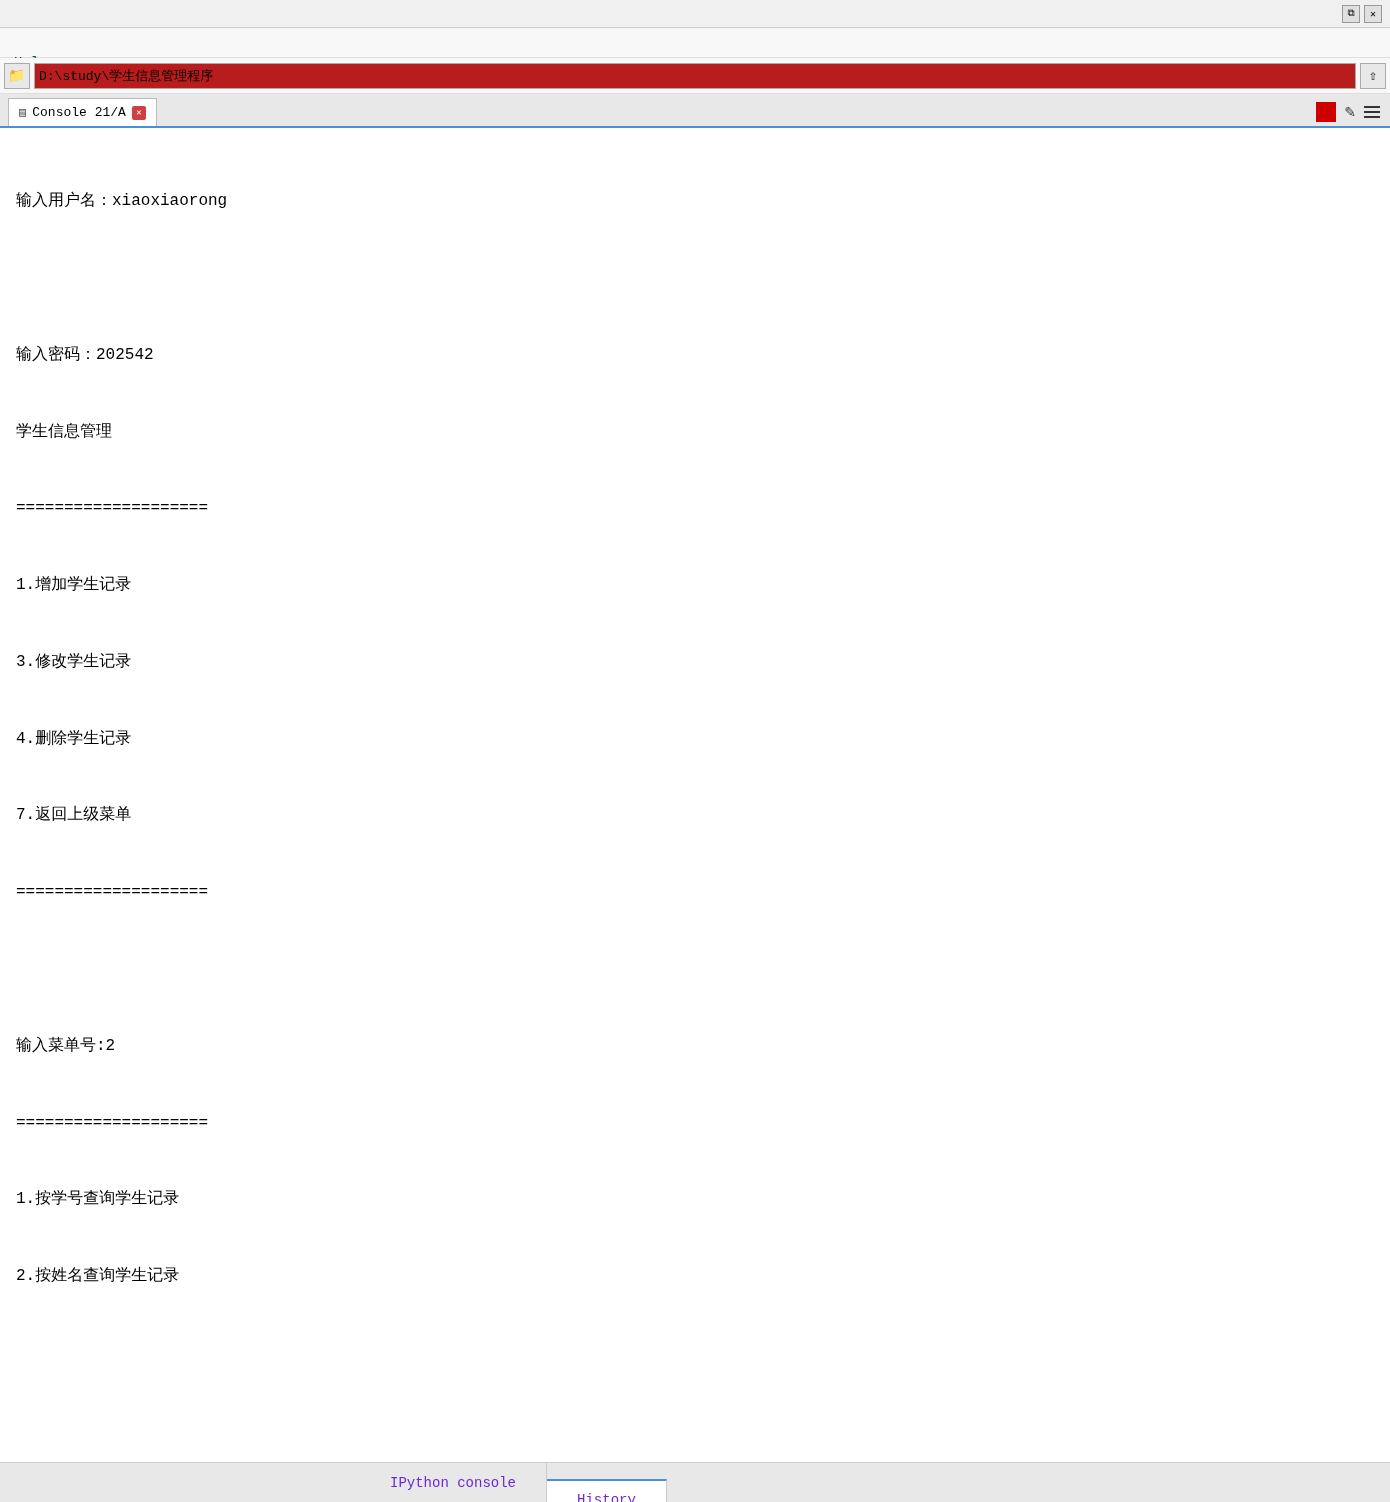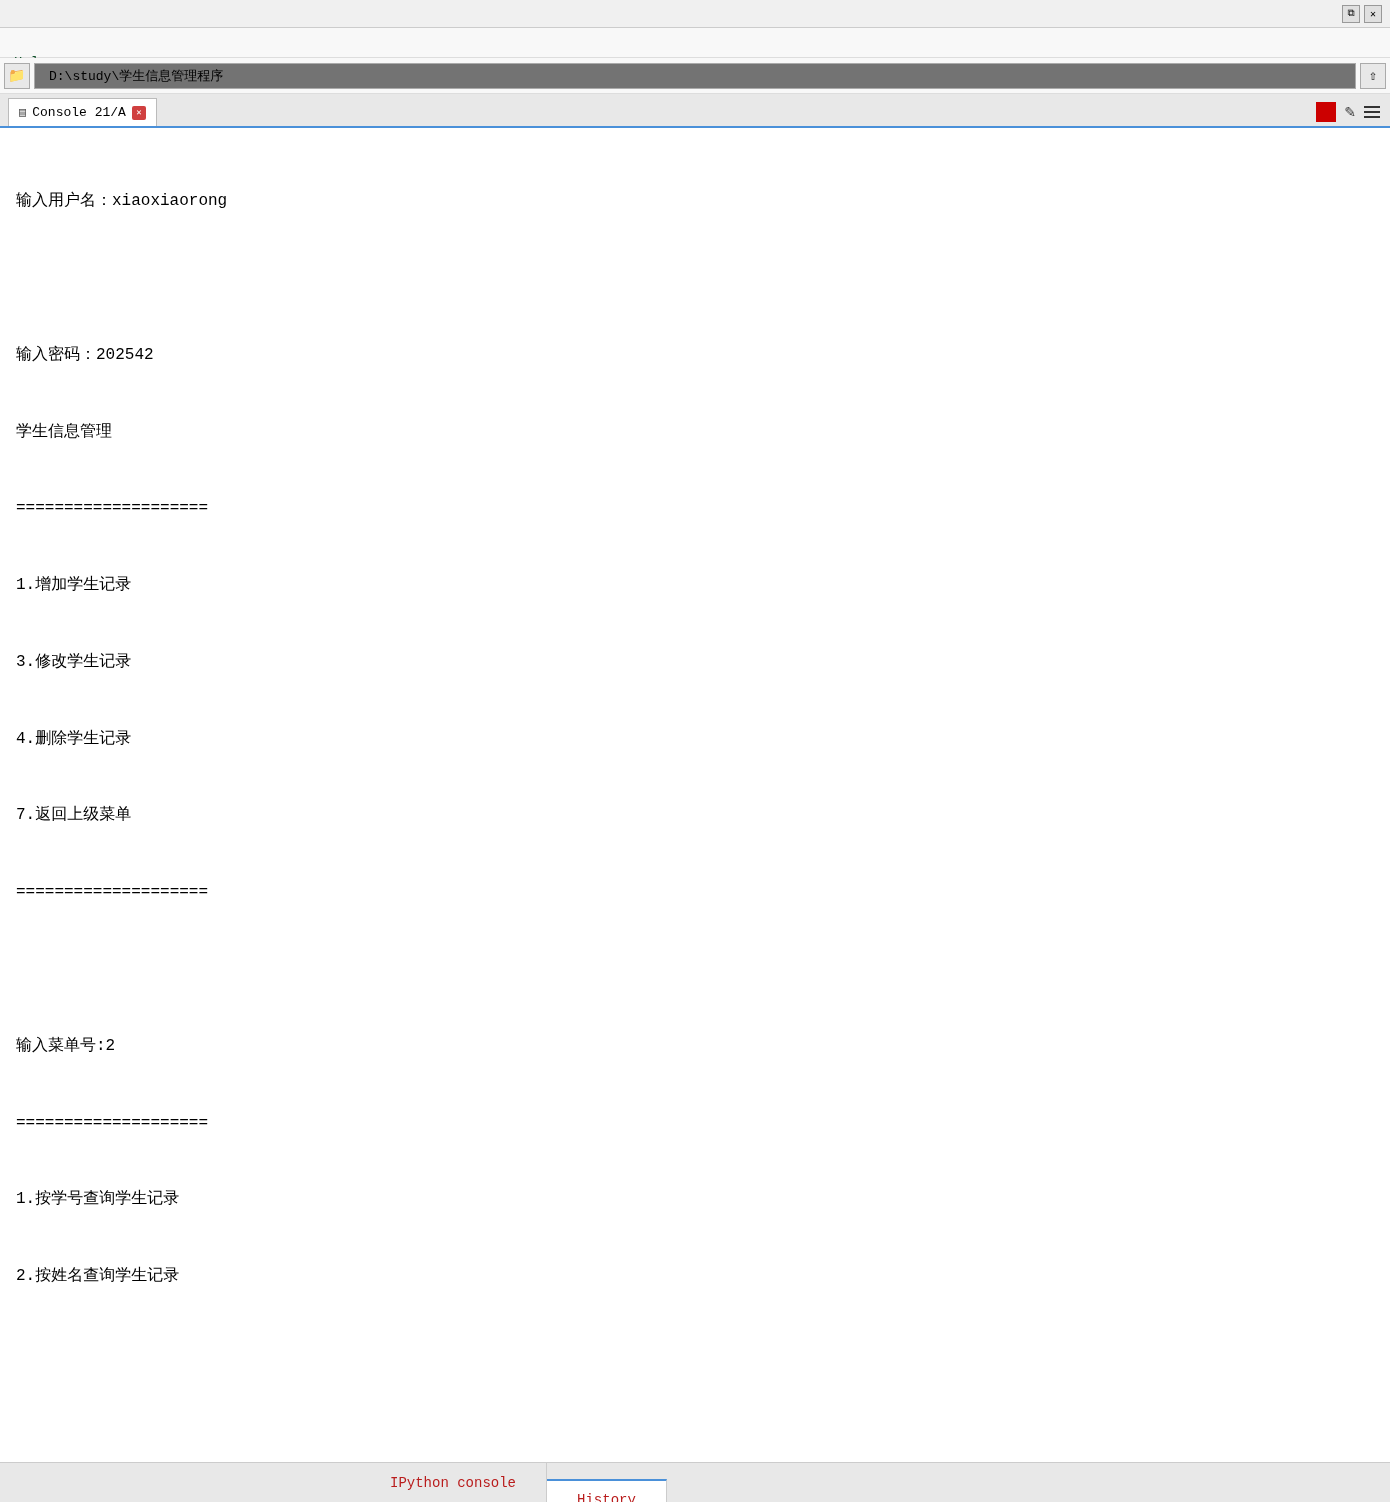--- a/index.html
+++ b/index.html
@@ -78,24 +78,24 @@
       align-items: center;
       padding: 0 4px;
       border-bottom: 1px solid #ddd;
       gap: 4px;
     }
 
     .path-input {
       flex: 1;
       height: 26px;
       border: 1px solid #aaa;
-      padding: 0 14px;
+      padding: 0 4px;
       font-size: 13px;
       font-family: 'Courier New', Courier, monospace;
-      background: #737373;
+      background: #b91c1c;
     }
 
     .path-btn {
       width: 26px;
       height: 26px;
       background: #e8e8e8;
       border: 1px solid #aaa;
       display: flex;
       align-items: center;
       justify-content: center;
@@ -240,21 +240,21 @@
 
     .bottom-tab {
       height: 40px;
       display: flex;
       align-items: center;
       padding: 0 30px;
       font-size: 14px;
       font-family: 'Courier New', Courier, monospace;
       cursor: pointer;
       border-right: 1px solid #ccc;
-      color: #b91c1c;
+      color: #6d28d9;
     }
 
     .bottom-tab.active {
       background: white;
       border-top: 2px solid #4a90d9;
       margin-top: 16px;
     }
 
     @keyframes blink {
       0%, 100% { opacity: 1; }

